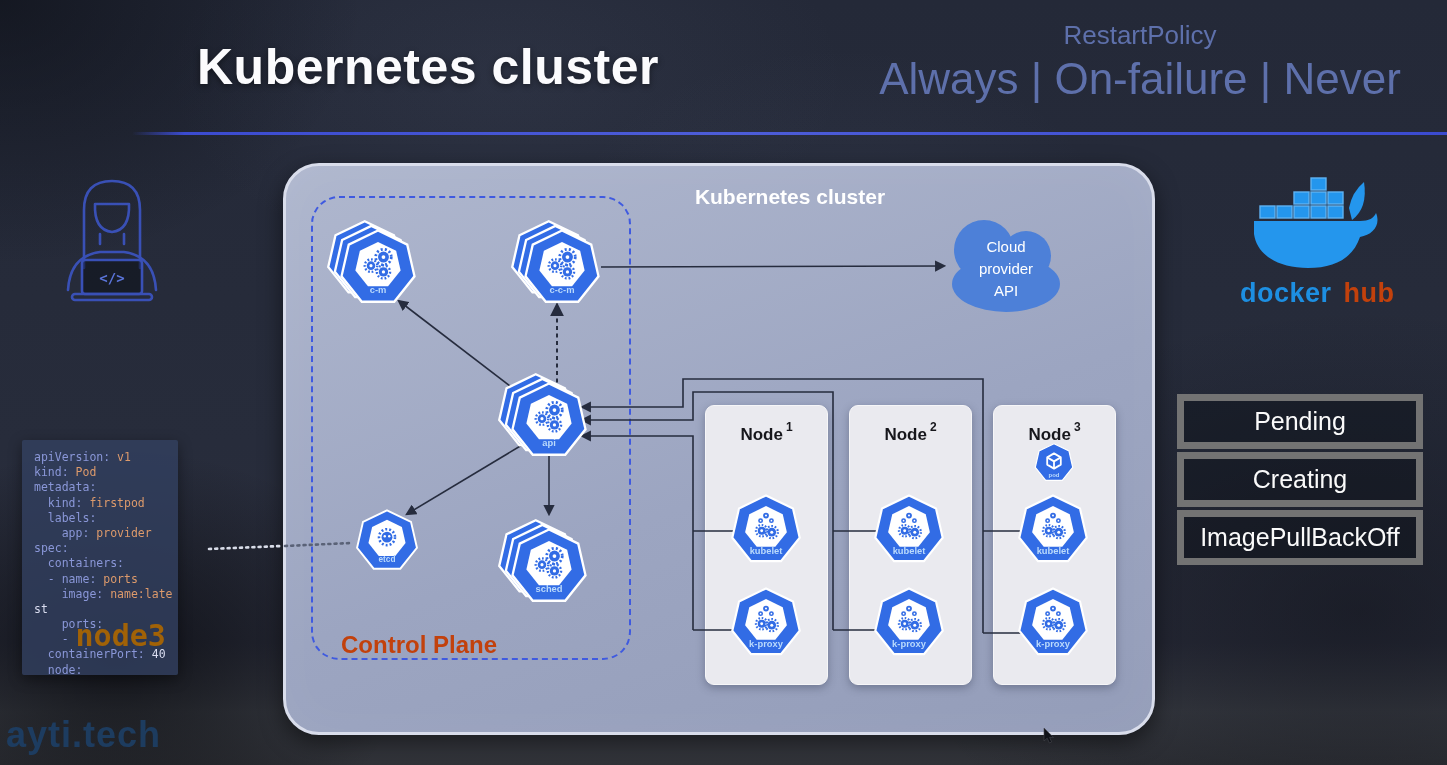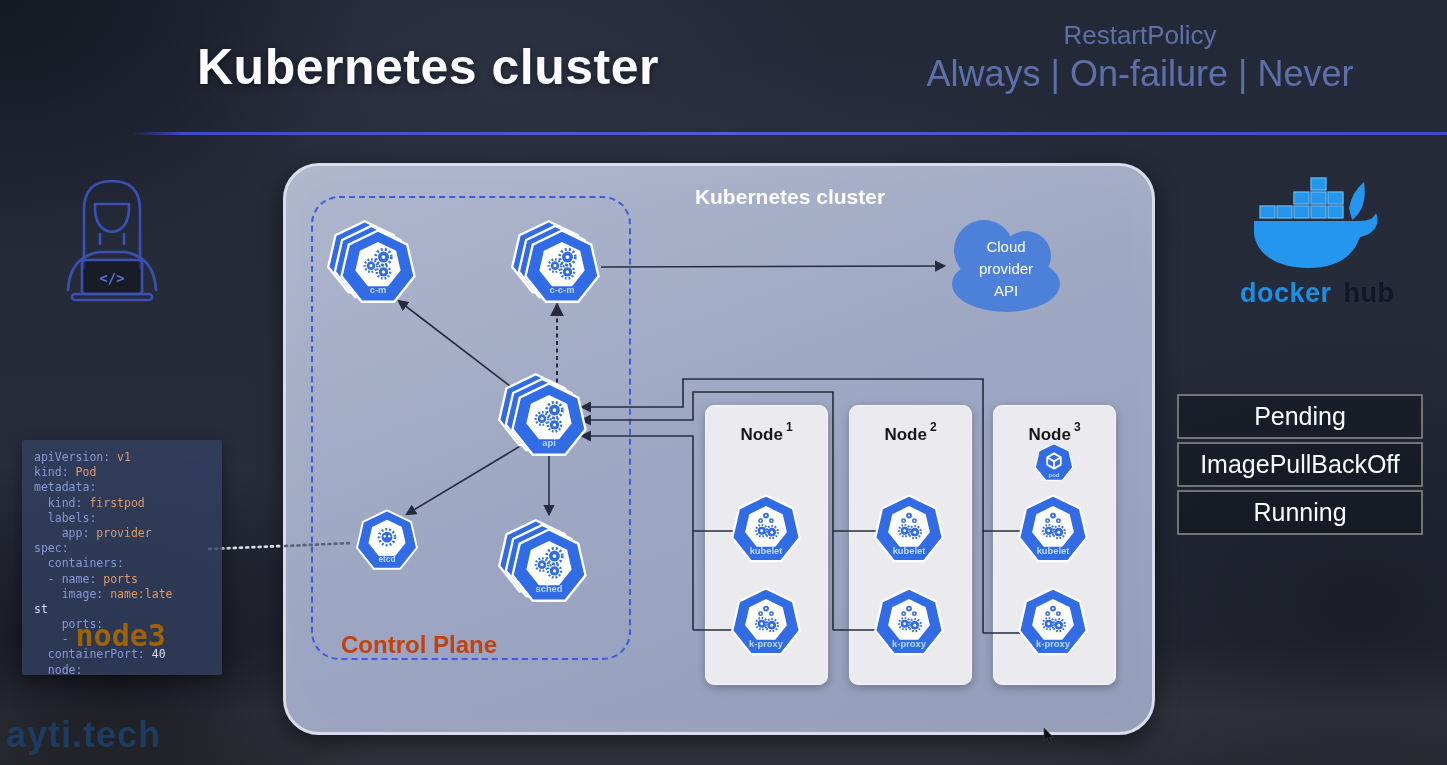--- a/index.html
+++ b/index.html
@@ -15,21 +15,21 @@
       linear-gradient(180deg,#242938 0%,#272c3b 58%,#2b2e3c 84%,#3a3d45 93%,#303238 100%);
   }
   .abs{position:absolute}
   
   .slide-title{left:197px;top:38px;font-size:50px;font-weight:bold;color:#fbfbfd;
     letter-spacing:.5px;text-shadow:0 2px 6px rgba(0,0,0,.45);z-index:2}
   .title-underline{left:132px;top:132px;width:1315px;height:3px;z-index:2;
     background:linear-gradient(90deg,rgba(59,75,208,0) 0%,#3b4bd0 4%,#4d5dd8 45%,#3b4bd0 100%);}
   .restart{left:860px;top:20px;width:560px;text-align:center;color:#5e70ab;z-index:2;line-height:1.22}
   .restart .rp-head{font-size:26px}
-  .restart .rp-opts{font-size:36px}
+  .restart .rp-opts{font-size:44px}
   
   .cluster-box{left:283px;top:163px;width:872px;height:572px;border-radius:36px;
     background:linear-gradient(160deg,#afb7ce 0%,#9ca5c1 55%,#949db9 100%);
     border:3px solid #d9ddeb;box-sizing:border-box;z-index:1;
     box-shadow:0 8px 22px rgba(0,0,0,.5), inset 0 0 50px rgba(255,255,255,.05);}
   .cluster-label{left:655px;top:185px;width:270px;text-align:center;z-index:2;
     font-size:21px;font-weight:bold;color:#ffffff;}
   .control-plane{left:311px;top:196px;width:320px;height:464px;border-radius:28px;
     border:2.5px dashed #3f5ae0;box-sizing:border-box;z-index:2}
   .cp-label{left:341px;top:631px;width:260px;z-index:3;
@@ -51,38 +51,38 @@
   svg.wires{left:0;top:0;z-index:3;pointer-events:none}
   .wire{stroke:#262c3e;stroke-width:1.6;fill:none}
   .wire.dashed{stroke-dasharray:4 3.5;stroke-width:2}
   .dotl{stroke:#d8dce8;stroke-width:2.6;stroke-dasharray:2 4.2;stroke-linecap:round}
   .dotd{stroke:#5a6277;stroke-width:2.6;stroke-dasharray:2 4.2;stroke-linecap:round}
   
   svg.cloud{left:948px;top:212px;z-index:4;overflow:visible}
   .cloud-shape{fill:#4d80d8}
   .cloud-text{fill:#ffffff;font-family:"Liberation Sans",sans-serif;font-size:15px;text-anchor:middle}
   
-  .code-block{left:22px;top:440px;width:200px;height:235px;z-index:4;
+  .code-block{left:22px;top:440px;width:156px;height:235px;z-index:4;
     background:rgba(50,64,95,.82);border-radius:2px;padding:10px 8px 6px 12px;box-sizing:border-box;
     font-family:"DejaVu Sans Mono","Liberation Mono",monospace;font-size:11.5px;line-height:15.2px;
     box-shadow:0 4px 14px rgba(0,0,0,.4)}
   .cl{white-space:pre;height:15.2px}
   .ck{color:#8a97d8}
   .cv{color:#dd9a6b}
   .cplain{color:#d9dcef}
   .cbig{font-size:30px;font-weight:bold;color:#a16207;line-height:0;position:relative;top:3px}
   
   .status-list{left:1177px;top:394px;width:246px;z-index:2}
-  .status-row{height:41px;margin-bottom:3px;border:2px solid #737373;background:rgba(13,16,25,.42);
+  .status-row{height:41px;margin-bottom:3px;border:7px solid #737373;background:rgba(13,16,25,.42);
     color:#fafafa;font-size:25px;display:flex;align-items:center;justify-content:center}
   
   .dockerhub{left:1240px;top:176px;width:150px;text-align:center;z-index:2}
   .dh-text{font-size:27px;font-weight:bold;margin-top:2px;letter-spacing:.5px}
   .dh-docker{color:#1d8fe2}
-  .dh-hub{color:#0f172a;margin-left:12px}
+  .dh-hub{color:#c2410c;margin-left:12px}
   
   svg.person{left:52px;top:168px;z-index:2;overflow:visible}
   .watermark{left:6px;top:714px;font-size:36px;font-weight:bold;color:#1d3f66;opacity:.9;
     letter-spacing:1px;z-index:2}
   svg.cursor{left:1043px;top:727px;z-index:6}
   .defs-holder{position:absolute;width:0;height:0;overflow:hidden}
 </style>
 </head>
 <body>
 
@@ -297,22 +297,22 @@
     <path fill="#2496ED" d="M 112,44 Q 128,32 124,6 Q 112,16 109,32 Z"></path>
     <path fill="#2496ED" d="M 14,45 H 120 C 129,45 134,42 136,37 C 141,49 133,59 120,61 C 113,82 95,92 68,92 C 38,92 17,79 14,58 Z"></path>
   </svg>
   <div class="dh-text">
     <span class="dh-docker">docker</span><span class="dh-hub">hub</span>
   </div>
 </div>
 
 <div class="abs status-list">
   <div class="status-row">Pending</div>
+  <div class="status-row">Creating</div>
   <div class="status-row">ImagePullBackOff</div>
-  <div class="status-row">Running</div>
 </div>
 
 <div class="abs code-block">
   <div class="cl"><span class="ck">apiVersion:</span><span class="cv"> v1</span></div>
   <div class="cl"><span class="ck">kind:</span><span class="cv"> Pod</span></div>
   <div class="cl"><span class="ck">metadata:</span><span class="cv"></span></div>
   <div class="cl"><span class="ck">  kind:</span><span class="cv"> firstpod</span></div>
   <div class="cl"><span class="ck">  labels:</span><span class="cv"></span></div>
   <div class="cl"><span class="ck">    app:</span><span class="cv"> provider</span></div>
   <div class="cl"><span class="ck">spec:</span><span class="cv"></span></div>

